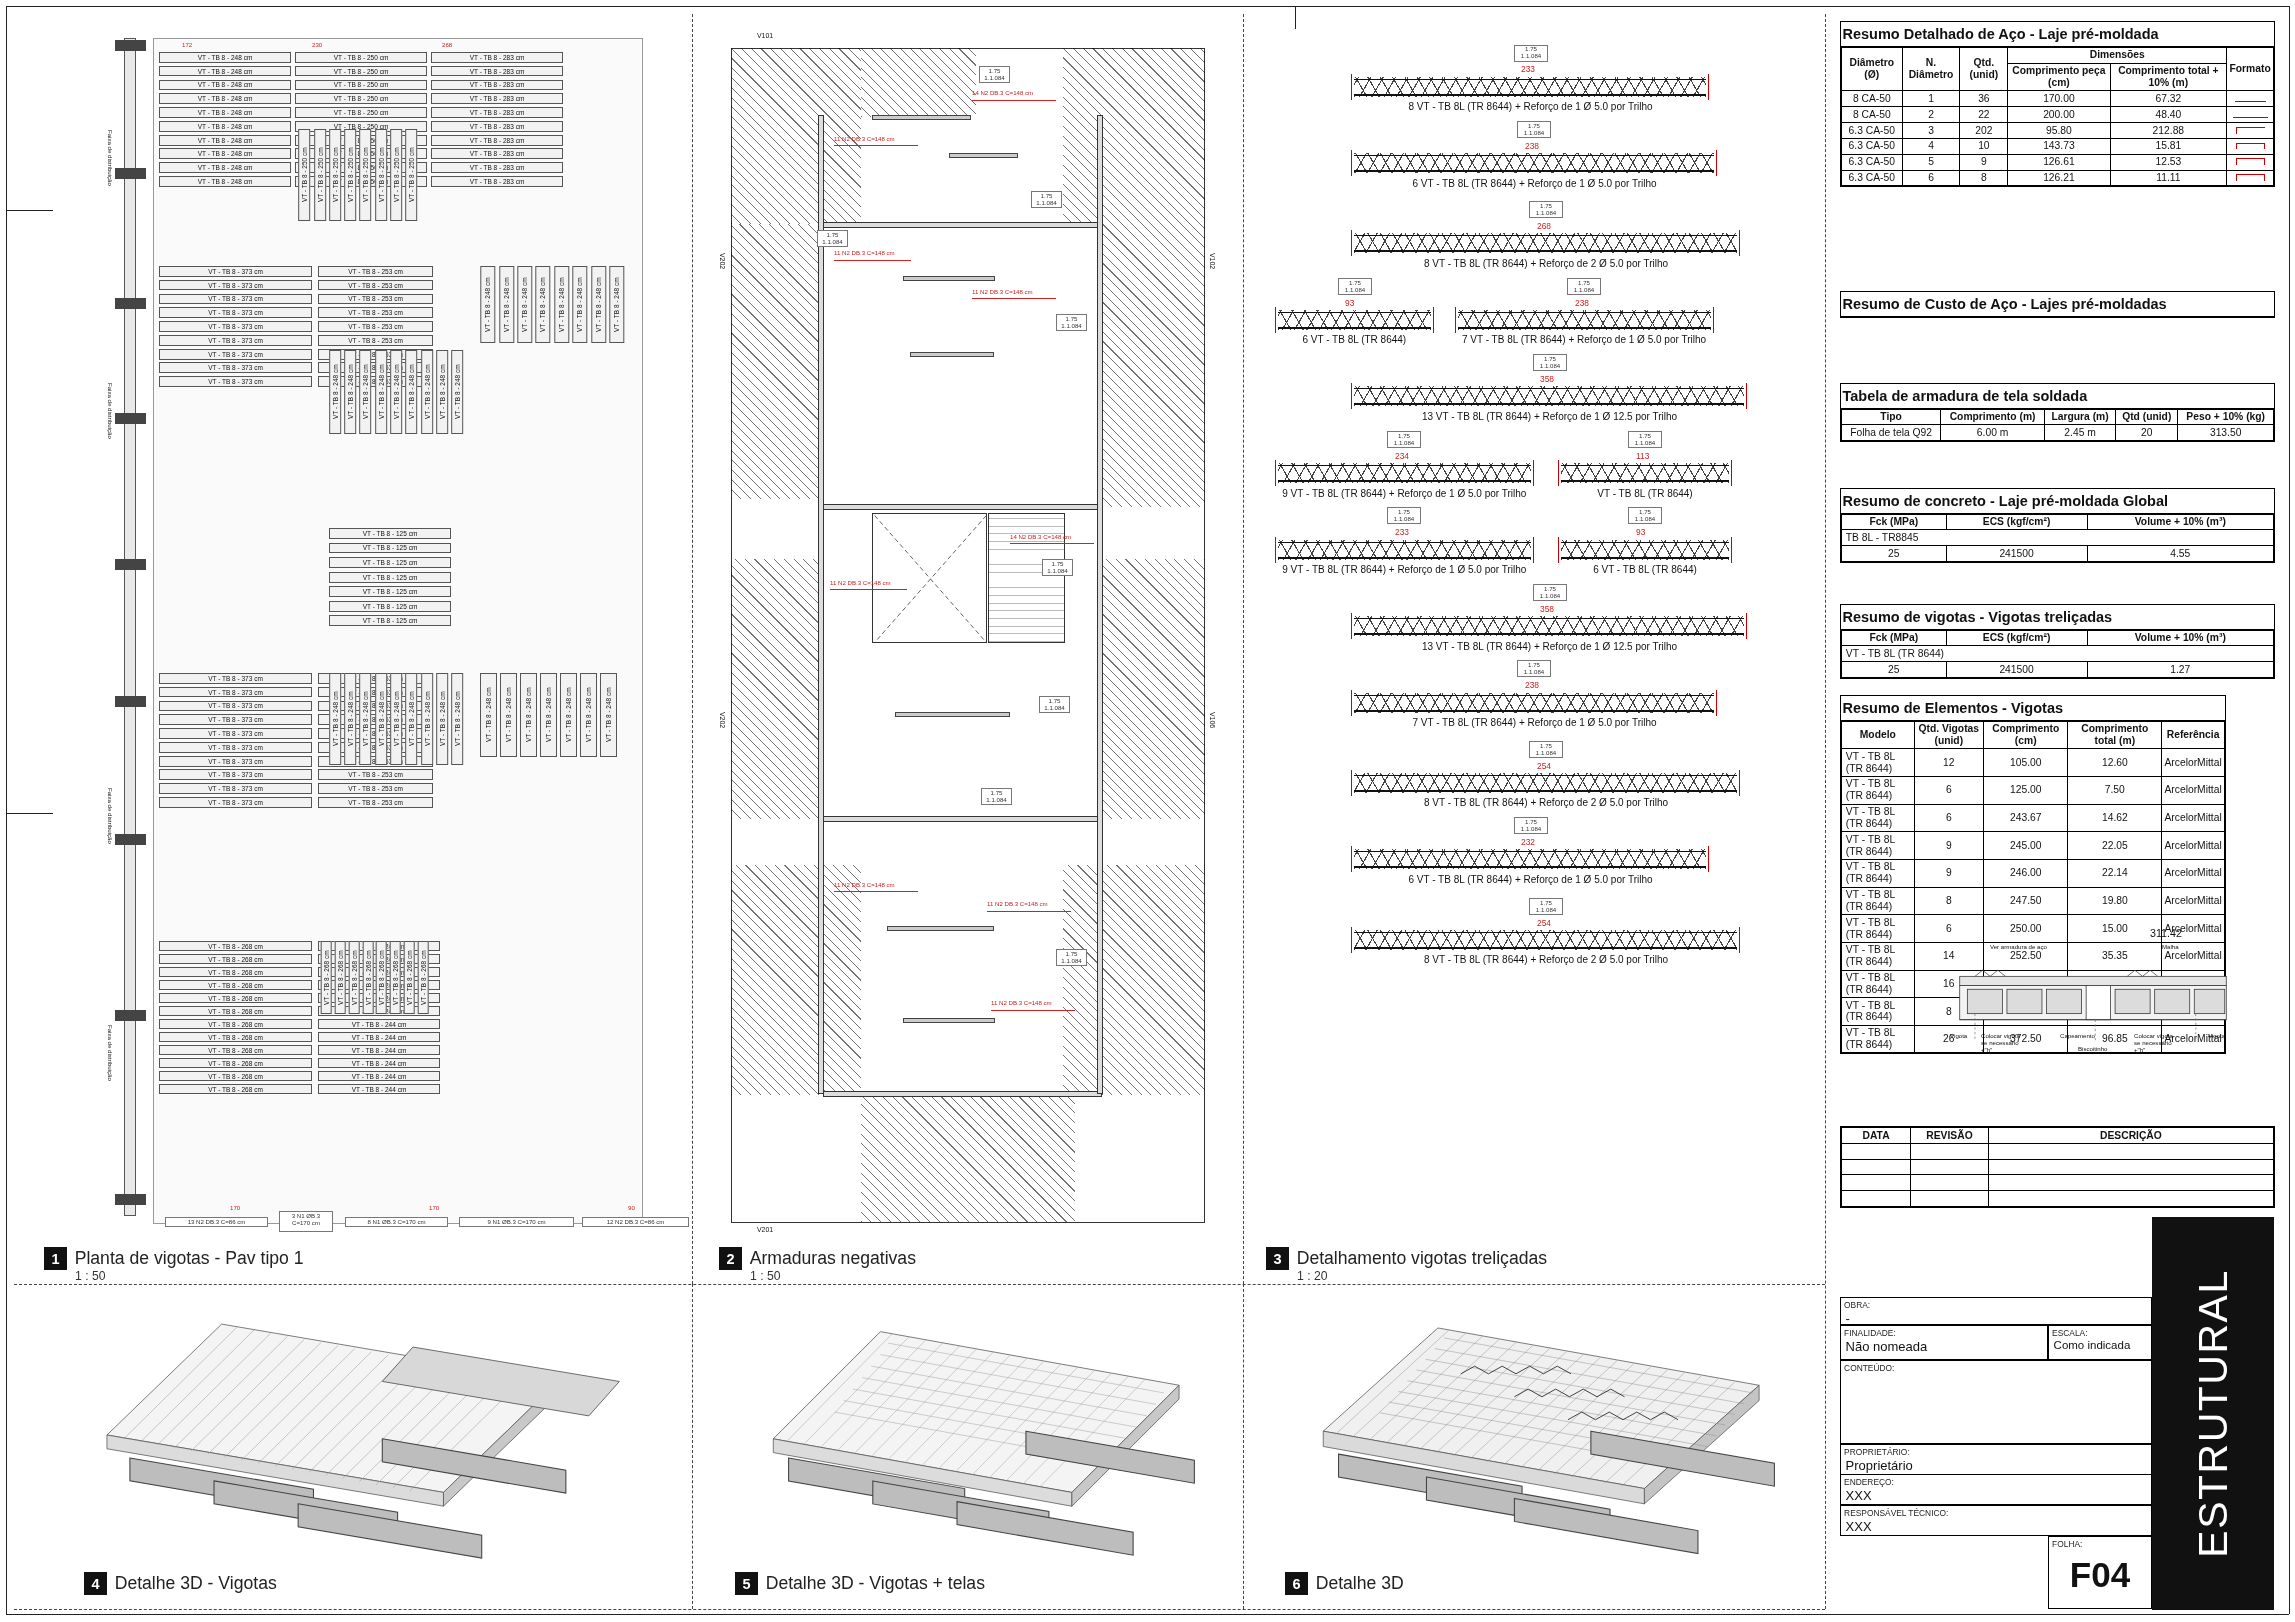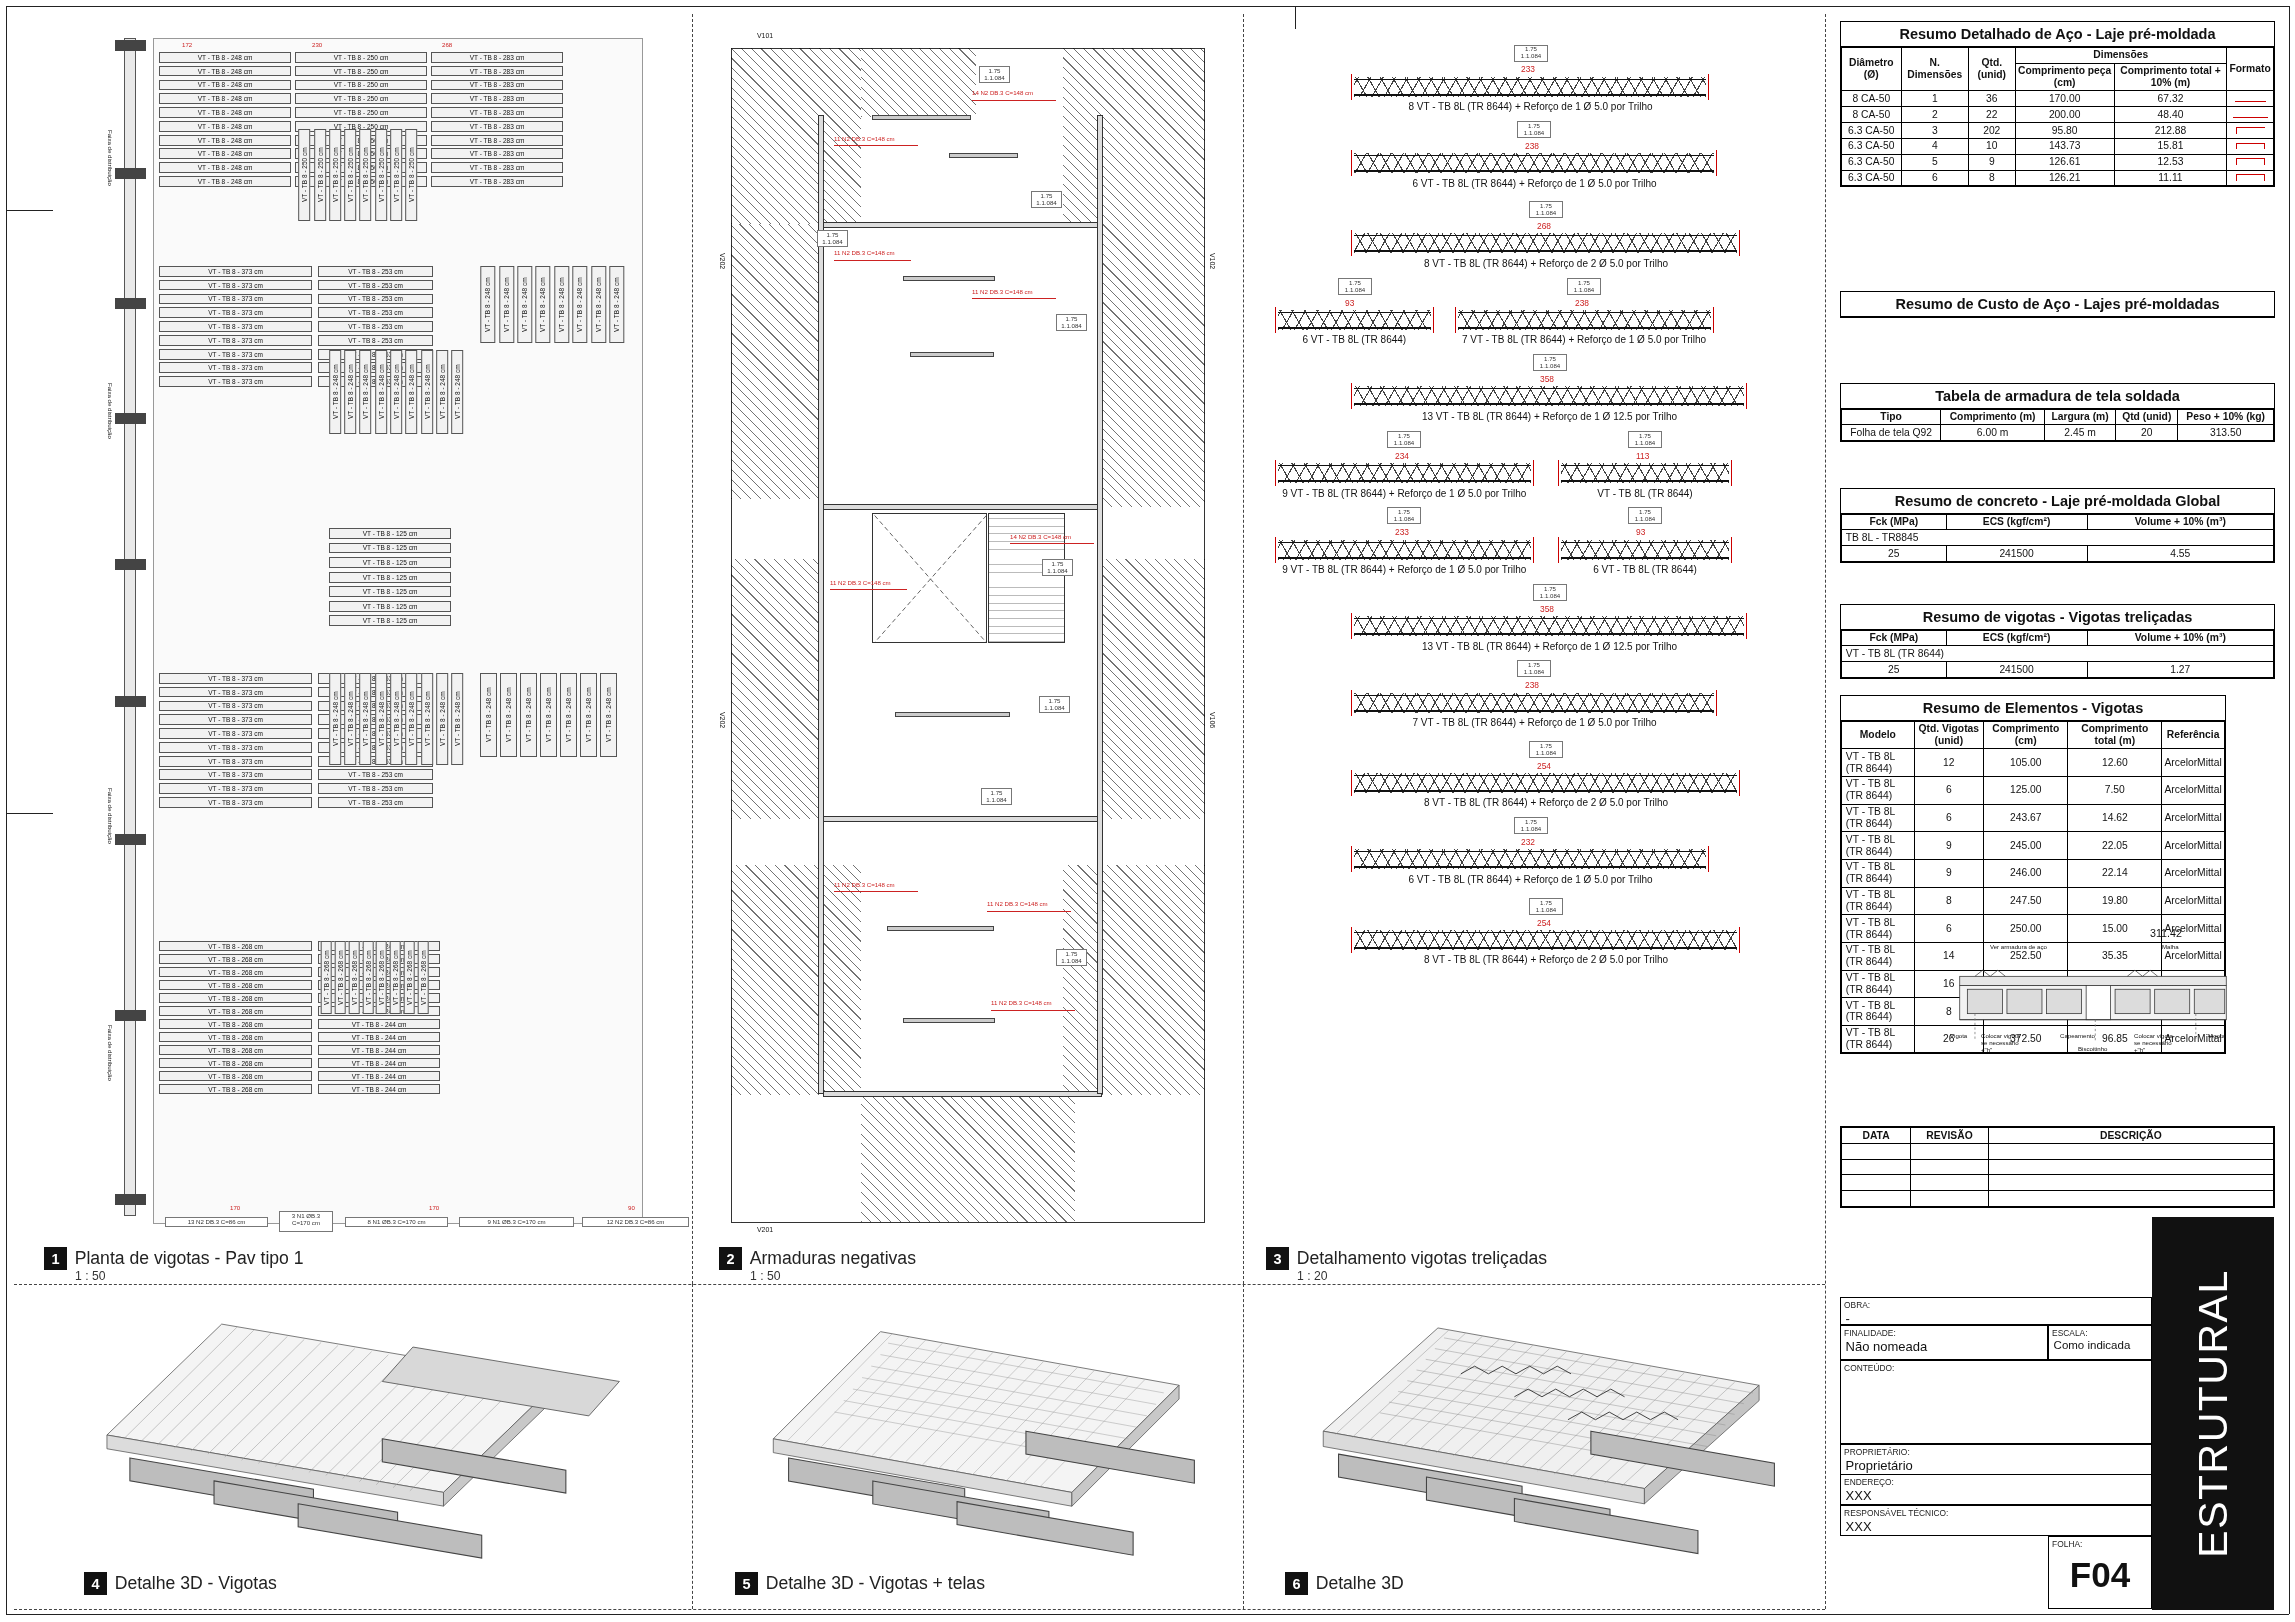--- a/index.html
+++ b/index.html
@@ -28,21 +28,21 @@
   .view-tag .tt { font-size:17.6px; color:#222; }
 
   
   .tbl { position:absolute; border:0.8px solid #000; background:#fff; }
   .tbl table { border-collapse:collapse; width:100%; }
   .tbl th, .tbl td {
     border:0.8px solid #000; font-size:10.3px; padding:1.5px 2.3px; text-align:center;
     color:#111; line-height:1.15;
   }
   .tbl .cap {
-    font-size:14.5px; font-weight:bold; text-align:center; padding:3.8px 1.5px;
+    font-size:14.5px; font-weight:bold; text-align:left; padding:3.8px 1.5px;
     border-bottom:0.8px solid #000; background:#fff;
   }
   .tbl td.l, .tbl th.l { text-align:left; padding-left:3.8px; }
 
   
   .tb-box { position:absolute; border:0.8px solid #000; }
   .tb-label { font-size:8.4px; color:#222; }
   .tb-val { font-size:13px; color:#111; }
 
   .vert-title {
@@ -701,21 +701,21 @@
     <div class="num">6</div>
     <div class="tt">Detalhe 3D</div>
   </div>
 
   <div class="tbl" style="left:1840px;top:21.4px;width:435px;">
     <div class="cap">Resumo Detalhado de Aço - Laje pré-moldada</div>
     <table>
       <thead>
         <tr>
           <th rowspan="2">Diâmetro (Ø)</th>
-          <th rowspan="2">N. Dimensões</th>
+          <th rowspan="2">N. Diâmetro</th>
           <th rowspan="2">Qtd. (unid)</th>
           <th colspan="2">Dimensões</th>
           <th rowspan="2">Formato</th>
         </tr>
         <tr>
           <th>Comprimento peça (cm)</th>
           <th>Comprimento total + 10% (m)</th>
         </tr>
       </thead>
       <tbody>

